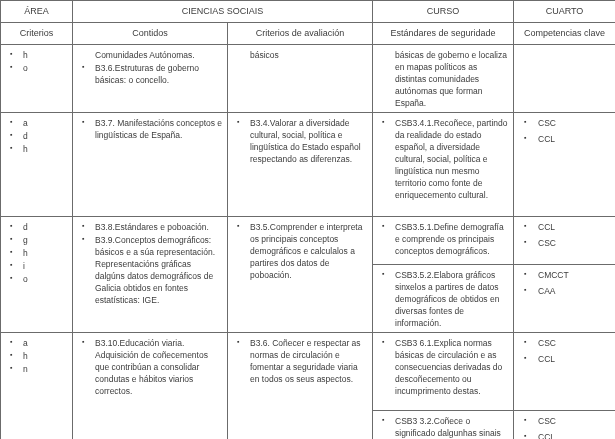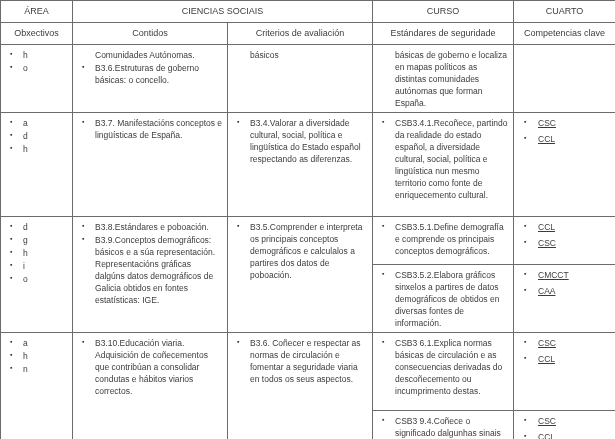--- a/index.html
+++ b/index.html
@@ -45,21 +45,20 @@
   }
   ul.cl li .blt {
     position: absolute;
     left: 1px;
     top: -1px;
     font-size: 7px;
   }
   ul.cl.comp li {
     margin-bottom: 4px;
     padding-left: 16px;
-    text-decoration: underline;
   }
   ul.cl.comp li .blt { left: 2px; }
 </style>
 </head>
 <body>
 
 <table class="curr">
   <colgroup>
     <col style="width:72px">
     <col style="width:155px">
@@ -68,21 +67,21 @@
     <col style="width:102px">
   </colgroup>
   <thead>
     <tr style="height:22px">
       <th>ÁREA</th>
       <th colspan="2">CIENCIAS SOCIAIS</th>
       <th>CURSO</th>
       <th>CUARTO</th>
     </tr>
     <tr style="height:22px">
-      <th>Obxectivos</th>
+      <th>Criterios</th>
       <th>Contidos</th>
       <th>Criterios de avaliación</th>
       <th>Estándares de seguridade</th>
       <th>Competencias clave</th>
     </tr>
   </thead>
   <tbody>
 
     <tr style="height:59px">
       <td>
@@ -216,21 +215,21 @@
         <ul class="cl comp">
           <li><span class="blt">▪</span><span>CSC</span></li>
           <li><span class="blt">▪</span><span>CCL</span></li>
         </ul>
       </td>
     </tr>
 
     <tr style="height:37px">
       <td>
         <ul class="cl">
-          <li><span class="blt">▪</span><span>CSB3 9.4.Coñece o significado dalgunhas sinais</span></li>
+          <li><span class="blt">▪</span><span>CSB3 3.2.Coñece o significado dalgunhas sinais</span></li>
         </ul>
       </td>
       <td>
         <ul class="cl comp">
           <li><span class="blt">▪</span><span>CSC</span></li>
           <li><span class="blt">▪</span><span>CCL</span></li>
         </ul>
       </td>
     </tr>
 

